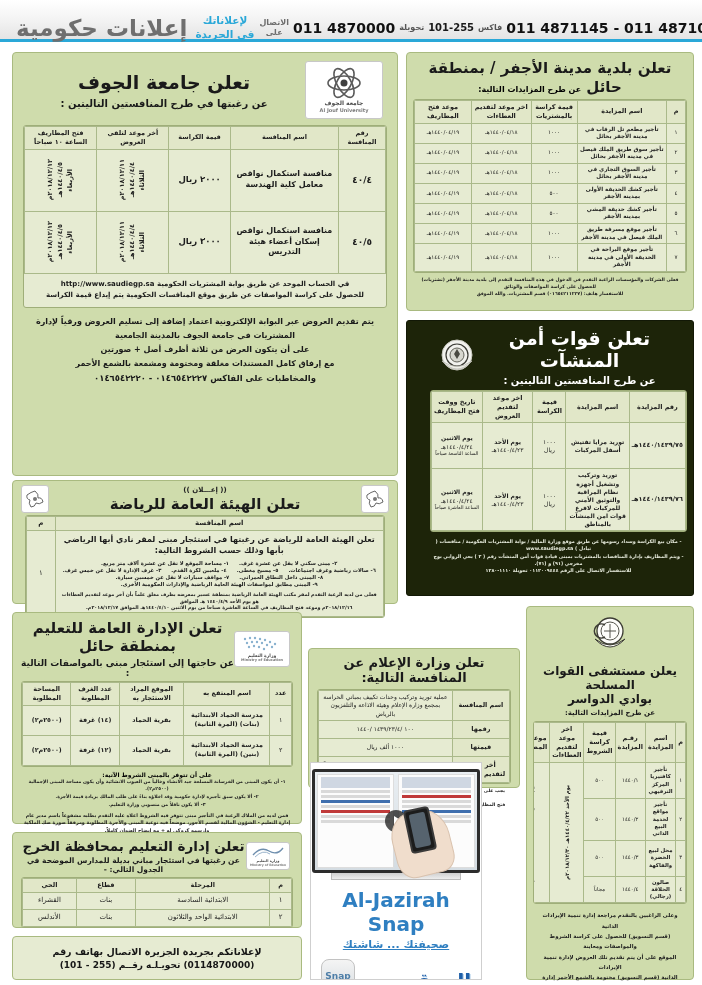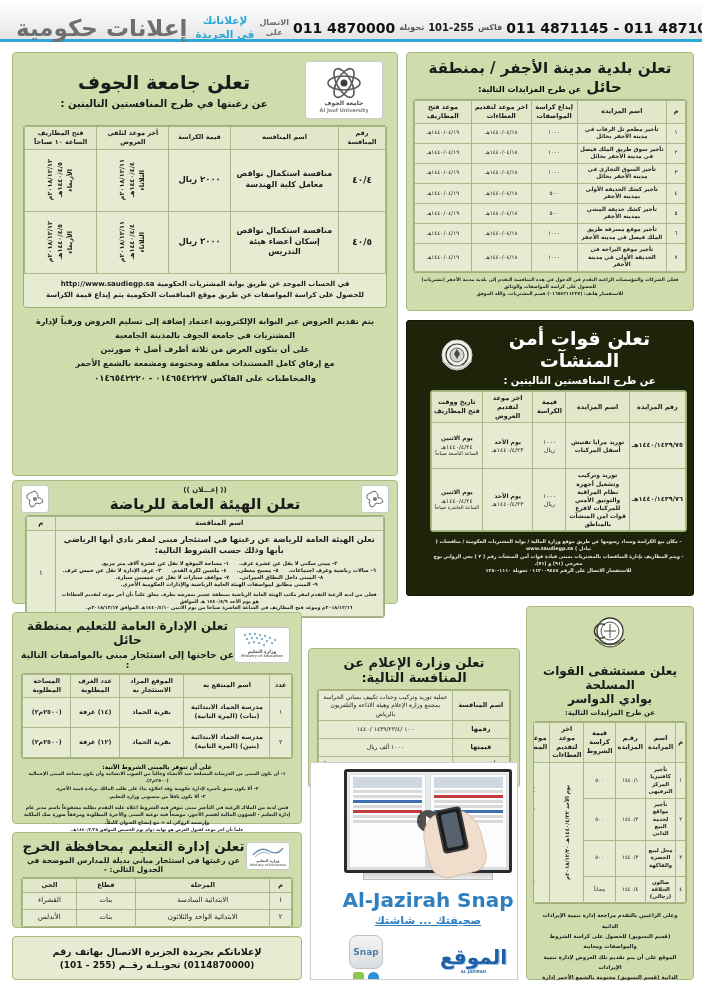--- a/index.html
+++ b/index.html
@@ -345,21 +345,21 @@
       <span class="hdr-line hdr-mid" style="display:inline;">تعلن بلدية مدينة الأجفر / بمنطقة حائل</span>
       <span style="font-size:8px;font-weight:bold;">عن طرح المزايدات التالية:</span>
     </div>
 
     <div class="inner" style="margin:0 6px;">
       <table class="t" style="font-size:5.6px;">
         <tbody>
             <tr>
           <th style="width:7%;">م</th>
           <th style="width:33%;">اسم المزايدة</th>
-          <th style="width:17%;">إيداع كراسة المواصفات</th>
+          <th style="width:17%;">قيمة كراسة بالمشتريات</th>
           <th style="width:22%;">اخر موعد لتقديم العطاءات</th>
           <th style="width:21%;">موعد فتح المظاريف</th>
         </tr>
         <tr>
           <td>١</td>
           <td style="font-weight:bold;">تأجير مطعم تل الرقاب في مدينة الأجفر بحائل</td>
           <td>١٠٠٠</td>
           <td>١٤٤٠/٠٤/١٨هـ</td>
           <td>١٤٤٠/٠٤/١٩هـ</td>
         </tr>
@@ -535,21 +535,21 @@
         </tr>
       </tbody>
         </table>
     </div>
   </div>
 
   <div class="box" style="left:12px; top:612px; width:290px; height:212px;">
 
     <div style="display:flex; flex-direction:row-reverse; align-items:center; padding:6px 8px 3px 8px;">
       <div style="flex:1; text-align:center;">
-        <div class="hdr-line" style="font-size:12px;">تعلن الإدارة العامة للتعليم بمنطقة حائل</div>
+        <div class="hdr-line" style="font-size:15px;">تعلن الإدارة العامة للتعليم بمنطقة حائل</div>
         <div class="hdr-line" style="font-size:9px;margin-top:3px;">عن حاجتها إلى استئجار مبنى بالمواصفات التالية :</div>
       </div>
       <div class="logo-card" style="width:56px;height:36px;margin-right:3px;">
         <svg width="42" height="18" viewBox="0 0 42 18">
           <g fill="#8ab2cf">
             <circle cx="4" cy="4" r="1.2"></circle>
               <circle cx="9" cy="3" r="1.2"></circle>
               <circle cx="14" cy="3" r="1.2"></circle>
             <circle cx="19" cy="4" r="1.2"></circle>
               <circle cx="24" cy="5" r="1.2"></circle>
@@ -681,21 +681,21 @@
       </tbody>
         </table>
     </div>
 
     <div style="padding:4px 10px 0 10px;">
       <div class="note" style="font-size:4.6px;">يجب على من يرغب شراء وثائق المنافسة التقدم لمقر الوزارة بإدارة المشتريات - الرياض - ويقدم أول موعد</div>
       <div class="note" style="font-size:4.6px;">فتح المظاريف الساعة العاشرة من صباح اليوم التالي لموعد تسليم العروض حسب التقويم أم الفري.</div>
     </div>
   </div>
 
-  <div class="snap-ad" style="left:310px; top:762px; width:208px; height:218px;padding-left:28px;">
+  <div class="snap-ad" style="left:310px; top:762px; width:172px; height:218px;">
 
     <div class="snap-tv">
       <div class="snap-pane">
         <div class="snap-strip wide"></div>
         <div class="snap-strip"></div>
         <div class="snap-strip red"></div>
         <div class="snap-strip"></div>
         <div class="snap-strip"></div>
         <div class="snap-strip blue"></div>
         <div class="snap-strip"></div>

